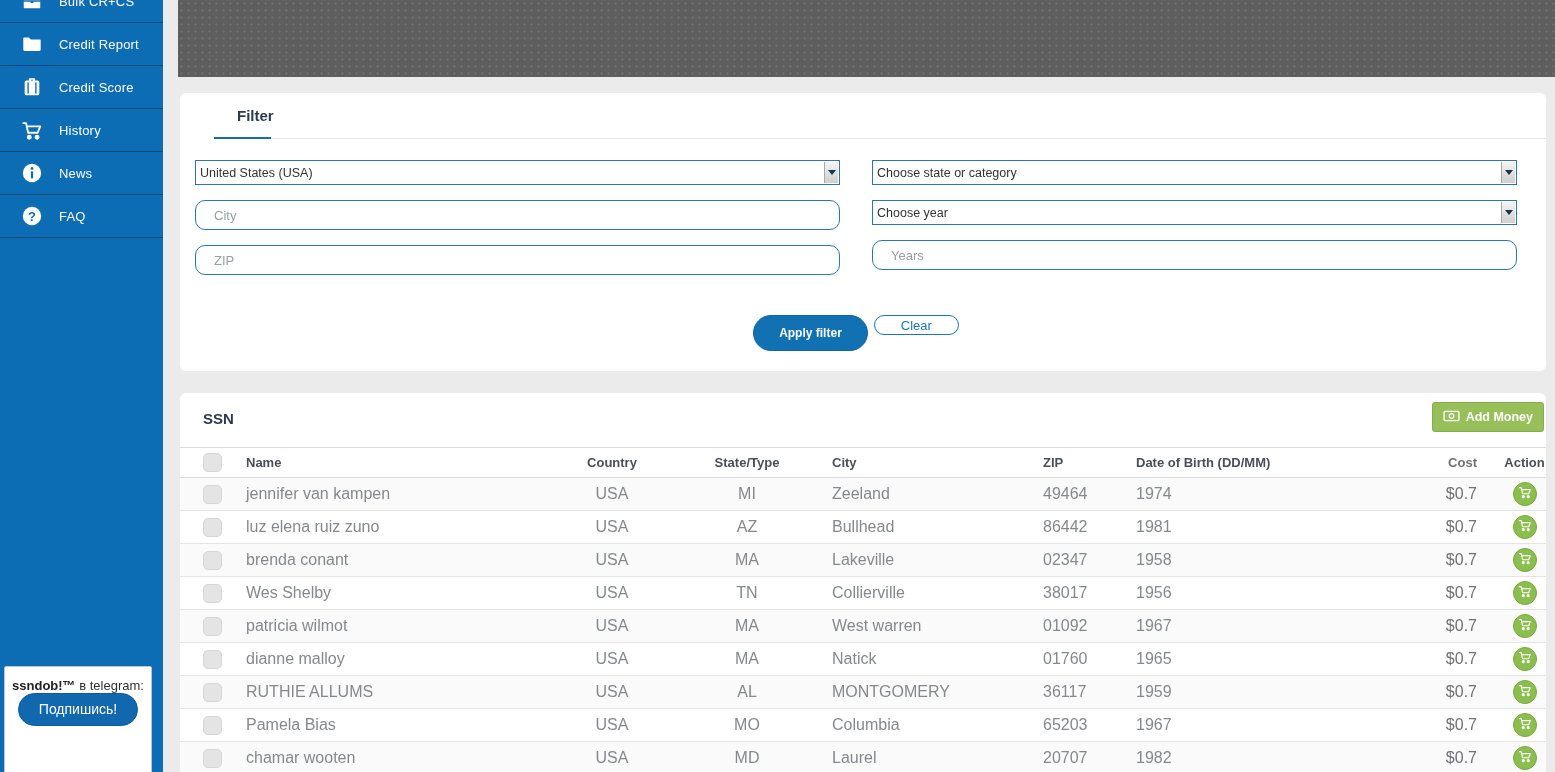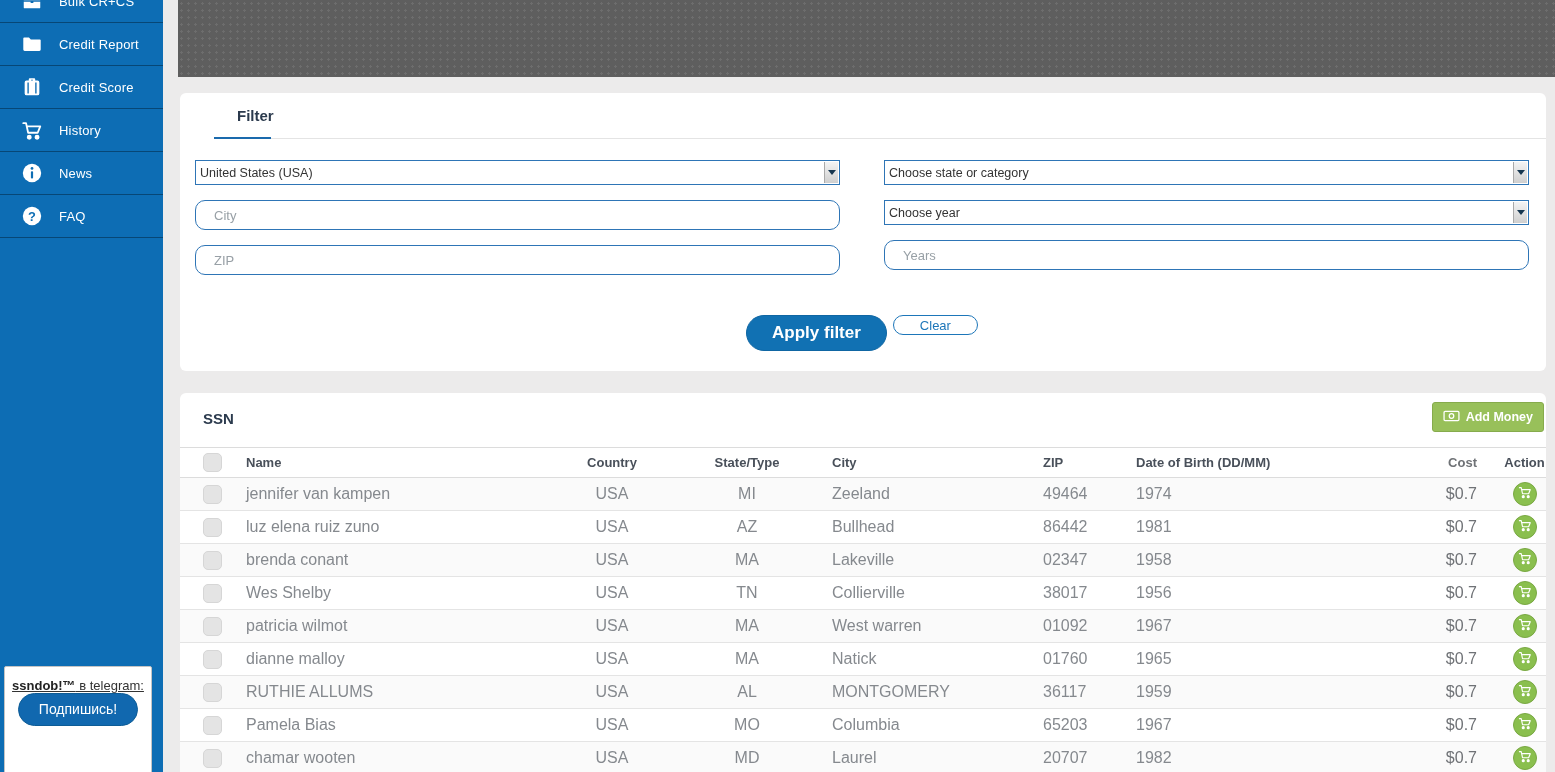--- a/index.html
+++ b/index.html
@@ -9,48 +9,48 @@
 
   
   .sidebar { position:absolute; left:0; top:0; width:163px; height:772px; background:#0d6db4; z-index:5; }
   .nav { margin-top:-20px; }
   .nav-item { display:flex; align-items:center; height:43px; border-bottom:1px solid rgba(4,40,68,.55); cursor:pointer; }
   .nav-icon { width:24px; height:24px; margin-left:20px; margin-right:15px; display:flex; align-items:center; justify-content:center; flex:none; }
   .nav-icon svg { width:22px; height:22px; }
   .nav-label { color:#ffffff; font-size:13px; letter-spacing:.2px; }
 
   .tg-card { position:absolute; left:4px; bottom:-8px; width:148px; height:114px; background:#ffffff; border:1px solid #c4c4c4; border-radius:2px; text-align:center; padding-top:11px; }
-  .tg-line { font-size:13px; color:#333;text-decoration:underline; }
+  .tg-line { font-size:13px; color:#333; }
   .tg-brand { font-weight:bold; color:#222; }
   .tg-btn { display:inline-block; width:120px; height:33px; line-height:31px; background:#1168af; border:1px solid #0d5c96; border-radius:17px; color:#fff; font-size:14px; cursor:pointer; }
 
   
   .main { position:absolute; left:178px; top:0; width:1377px; height:772px; }
   .banner { width:1377px; height:77px; background-color:#5e5e5e;
             background-image:radial-gradient(rgba(255,255,255,.09) 1px, transparent 1.4px);
             background-size:7px 7px; }
 
   .card { background:#fff; border-radius:6px; width:1366px; margin-left:2px; }
 
   
   .filter-card { margin-top:16px; height:278px; }
   .tabbar { position:relative; height:46px; border-bottom:1px solid #e4e4e4;margin-left:34px; }
   .tab-title { position:absolute; left:23px; top:14px; font-size:15px; font-weight:bold; color:#2b3a4d; }
   .tab-underline { position:absolute; left:0; bottom:-1px; width:57px; height:2px; background:#1a6aad; }
 
-  .filter-body { display:grid; grid-template-columns:645px 645px; column-gap:44px; padding:21px 0 0 15px; }
+  .filter-body { display:grid; grid-template-columns:645px 645px; column-gap:32px; padding:21px 0 0 15px; }
   .field { margin-bottom:15px; position:relative; }
   select.fsel { width:100%; height:25px; border:1px solid #2e75b6; border-radius:0; background:#fff; font-size:12.5px; color:#333; padding:0 20px 0 4px; appearance:none; -webkit-appearance:none; outline:none; font-family:"Liberation Sans", sans-serif; }
   .sel-arrow { position:absolute; top:2px; right:2px; bottom:2px; width:14px; background:linear-gradient(#f4f4f4,#cfcfcf); border-left:1px solid #a9a9a9; display:flex; align-items:center; justify-content:center; pointer-events:none; }
   .sel-arrow i { width:0; height:0; border-left:4px solid transparent; border-right:4px solid transparent; border-top:5px solid #16364f; }
   input.finput { width:100%; height:30px; border:1.5px solid #2e75b6; border-radius:10px; padding:0 18px; font-size:13px; color:#333; outline:none; font-family:"Liberation Sans", sans-serif; background:#fff; }
   input.finput::placeholder { color:#98a0a6; }
 
   .btn-row { grid-column:1 / span 2; display:flex; justify-content:center; gap:6px; margin-top:25px; }
-  .btn-apply { height:36px; padding:0 25px; border-radius:18px; background:#1171b3; border:1px solid #0f66a3; color:#fff; font-size:17px; font-weight:bold; cursor:pointer; font-family:"Liberation Sans", sans-serif; }
+  .btn-apply { height:36px; padding:0 25px; border-radius:18px; background:#1171b3; border:1px solid #0f66a3; color:#fff; font-size:12px; font-weight:bold; cursor:pointer; font-family:"Liberation Sans", sans-serif; }
   .btn-clear { height:20px; padding:0 26px; border-radius:18px; background:#fff; border:1px solid #1d76b9; color:#1d76b9; font-size:13px; cursor:pointer; font-family:"Liberation Sans", sans-serif; }
 
   
   .ssn-card { margin-top:22px; height:400px; position:relative; }
   .ssn-title { padding:17px 0 0 23px; font-size:15px; font-weight:bold; color:#2b3a4d; height:54px; }
   .btn-addmoney { position:absolute; top:9px; right:2px; height:30px; padding:0 10px; background:#98c05a; border:1px solid #86ab4c; border-radius:3px; color:#fff; font-size:12.5px; font-weight:bold; display:flex; align-items:center; gap:6px; cursor:pointer; font-family:"Liberation Sans", sans-serif; }
   .btn-addmoney svg { width:17px; height:12px; }
 
   .trow { display:grid; grid-template-columns:66px 286px 160px 110px 211px 93px 255px 120px 65px; align-items:center; }
   .thead { height:31px; border-top:1px solid #dcdcdc; border-bottom:1px solid #dcdcdc; font-size:13px; font-weight:bold; color:#49505a; }

